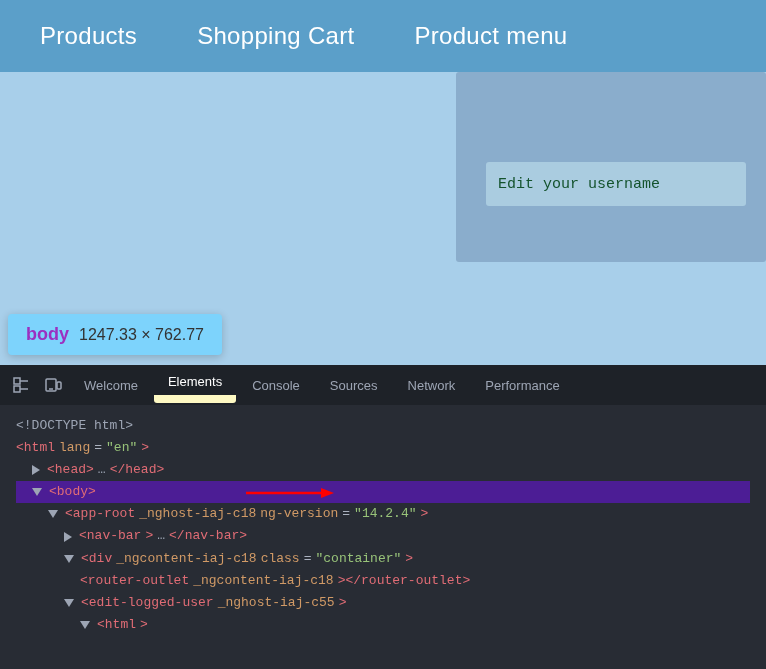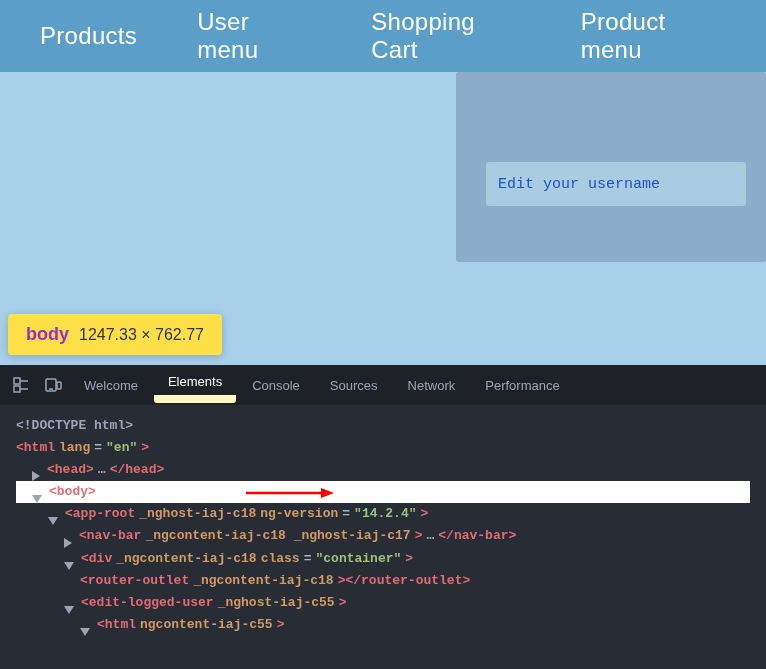--- a/index.html
+++ b/index.html
@@ -65,21 +65,21 @@
       padding: 0 12px;
       display: flex;
       align-items: center;
     }
 
     
     .tooltip-box {
       position: absolute;
       left: 8px;
       bottom: 10px;
-      background: #fde047;
+      background: #7dd3fc;
       border-radius: 4px;
       padding: 10px 18px;
       box-shadow: 0 2px 8px rgba(0,0,0,0.2);
       display: flex;
       align-items: center;
       gap: 10px;
       z-index: 10;
       margin-top: 16px;
     }
     .tooltip-tag {
@@ -138,27 +138,26 @@
       flex: 1;
       background: #282c34;
       padding: 10px 16px;
       overflow: hidden;
       font-family: 'Courier New', monospace;
       font-size: 13px;
       line-height: 1.7;
     }
     .code-line {
       display: flex;
-      align-items: flex-end;
+      align-items: center;
       gap: 4px;
       white-space: nowrap;
-      font-weight: bold;
     }
     .code-line.highlighted {
-      background: #ffffff;
+      background: #4c1d95;
     }
     .indent-1 { padding-left: 0px; }
     .indent-2 { padding-left: 16px; }
     .indent-3 { padding-left: 32px; }
     .indent-4 { padding-left: 48px; }
     .indent-5 { padding-left: 64px; }
 
     .c-gray { color: #9da5b4; }
     .c-white { color: #abb2bf; }
     .c-tag { color: #e06c75; }
@@ -182,31 +181,30 @@
       margin-right: 3px;
     }
   </style>
 </head>
 <body>
 
 <div class="preview-area">
 
   <div class="nav-bar">
     <span class="nav-item">Products</span>
-    <span class="nav-item">User menu</span>
     <span class="nav-item">Shopping Cart</span>
     <span class="nav-item">Product menu</span>
   </div>
 
   <div class="content-area" style="height: 293px; position: relative;">
 
     <div class="dropdown-panel">
 
       <div class="input-field">
-        <span style="color:#1d4ed8; font-family:'Courier New',monospace; font-size:15px;">Edit your username</span>
+        <span style="color:#14532d; font-family:'Courier New',monospace; font-size:15px;">Edit your username</span>
       </div>
     </div>
 
     <div class="tooltip-box">
       <span class="tooltip-tag">body</span>
       <span class="tooltip-size">1247.33 × 762.77</span>
     </div>
   </div>
 </div>
 
@@ -274,21 +272,20 @@
         <span class="c-attr">_nghost-iaj-c18 </span>
         <span class="c-attr">ng-version</span>
         <span class="c-white">=</span>
         <span class="c-val">"14.2.4"</span>
         <span class="c-tag">&gt;</span>
     </div>
 
     <div class="code-line indent-4">
       <span class="triangle-right"></span>
       <span class="c-tag">&lt;nav-bar </span>
-        <span class="c-attr">_ngcontent-iaj-c18 _nghost-iaj-c17</span>
         <span class="c-tag">&gt;</span>
         <span class="c-gray">…</span>
         <span class="c-tag">&lt;/nav-bar&gt;</span>
     </div>
 
     <div class="code-line indent-4">
       <span class="triangle-down"></span>
       <span class="c-tag">&lt;div </span>
         <span class="c-attr">_ngcontent-iaj-c18 </span>
         <span class="c-attr">class</span>
@@ -306,18 +303,17 @@
     <div class="code-line indent-4">
       <span class="triangle-down"></span>
       <span class="c-tag">&lt;edit-logged-user </span>
         <span class="c-attr">_nghost-iaj-c55</span>
         <span class="c-tag">&gt;</span>
     </div>
 
     <div class="code-line indent-5">
       <span class="triangle-down"></span>
       <span class="c-tag">&lt;html  </span>
-        <span class="c-attr">ngcontent-iaj-c55</span>
         <span class="c-tag">&gt;</span>
     </div>
 
   </div>
 </div>
 
 </body></html>

